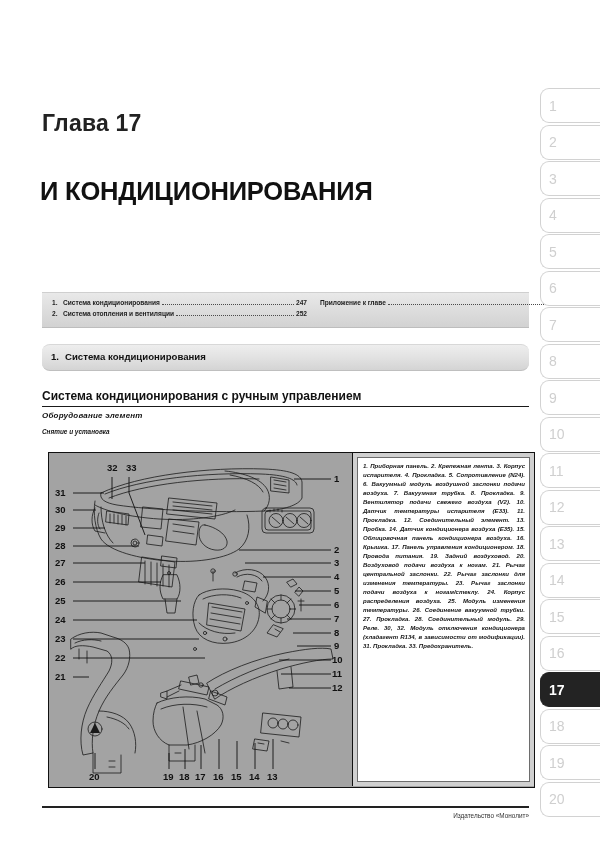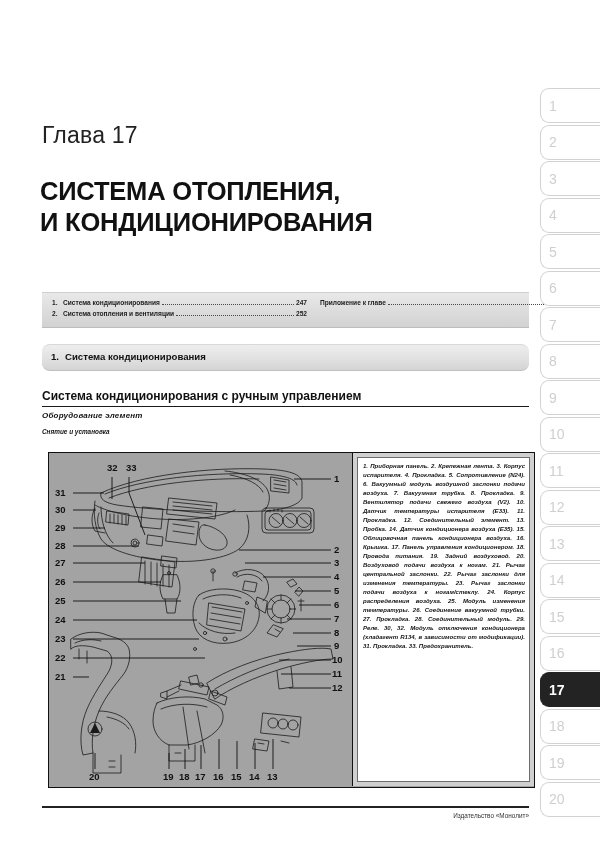--- a/index.html
+++ b/index.html
@@ -18,23 +18,23 @@
   
   #page {
     position: absolute;
     left: 0; top: 0;
     width: 540px; height: 849px;
   }
 
   
   #chapter-label {
     position: absolute;
-    left: 42px; top: 122px;
+    left: 42px; top: 110px;
     font-size: 23px;
-    font-weight: 400;
+    font-weight: 700;
     letter-spacing: .2px;
     color: #222;
   }
   #chapter-title {
     position: absolute;
     left: 40px; top: 176px;
     width: 470px;
     font-size: 25.5px;
     font-weight: 700;
     line-height: 31px;
@@ -188,21 +188,20 @@
   #figure-art svg { display:block; }
 </style>
 </head>
 <body>
 
 <div id="page">
 
   <div id="chapter-label">Глава 17</div>
 
   <div id="chapter-title">
-    <span class="ln">СИСТЕМА ОТОПЛЕНИЯ,</span>
     <span class="ln">И КОНДИЦИОНИРОВАНИЯ</span>
   </div>
 
   <div id="toc">
     <div class="toc-col left">
       <div class="toc-row">
         <span class="toc-num">1.</span>
         <span class="toc-txt">Система кондиционирования</span>
         <span class="toc-dots"></span>
         <span class="toc-page">247</span>

